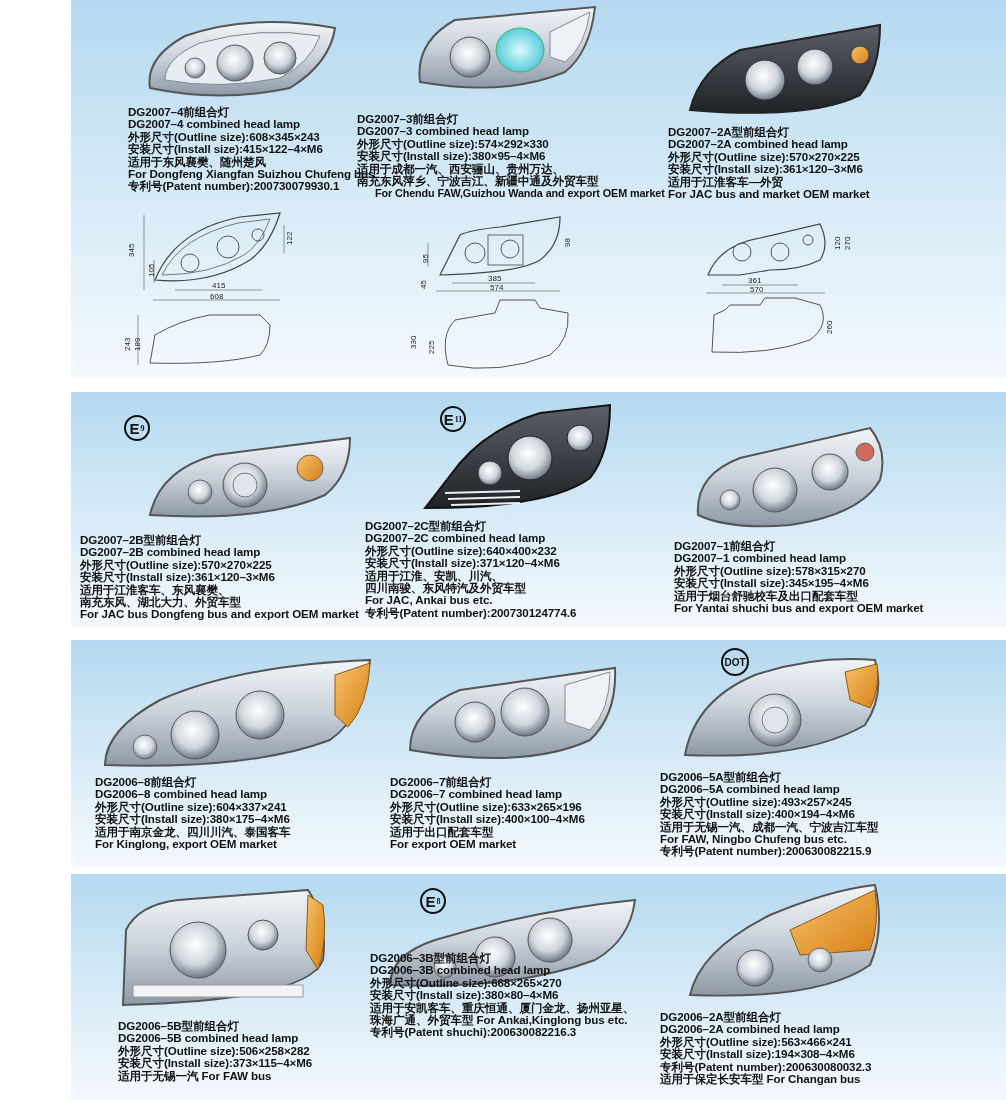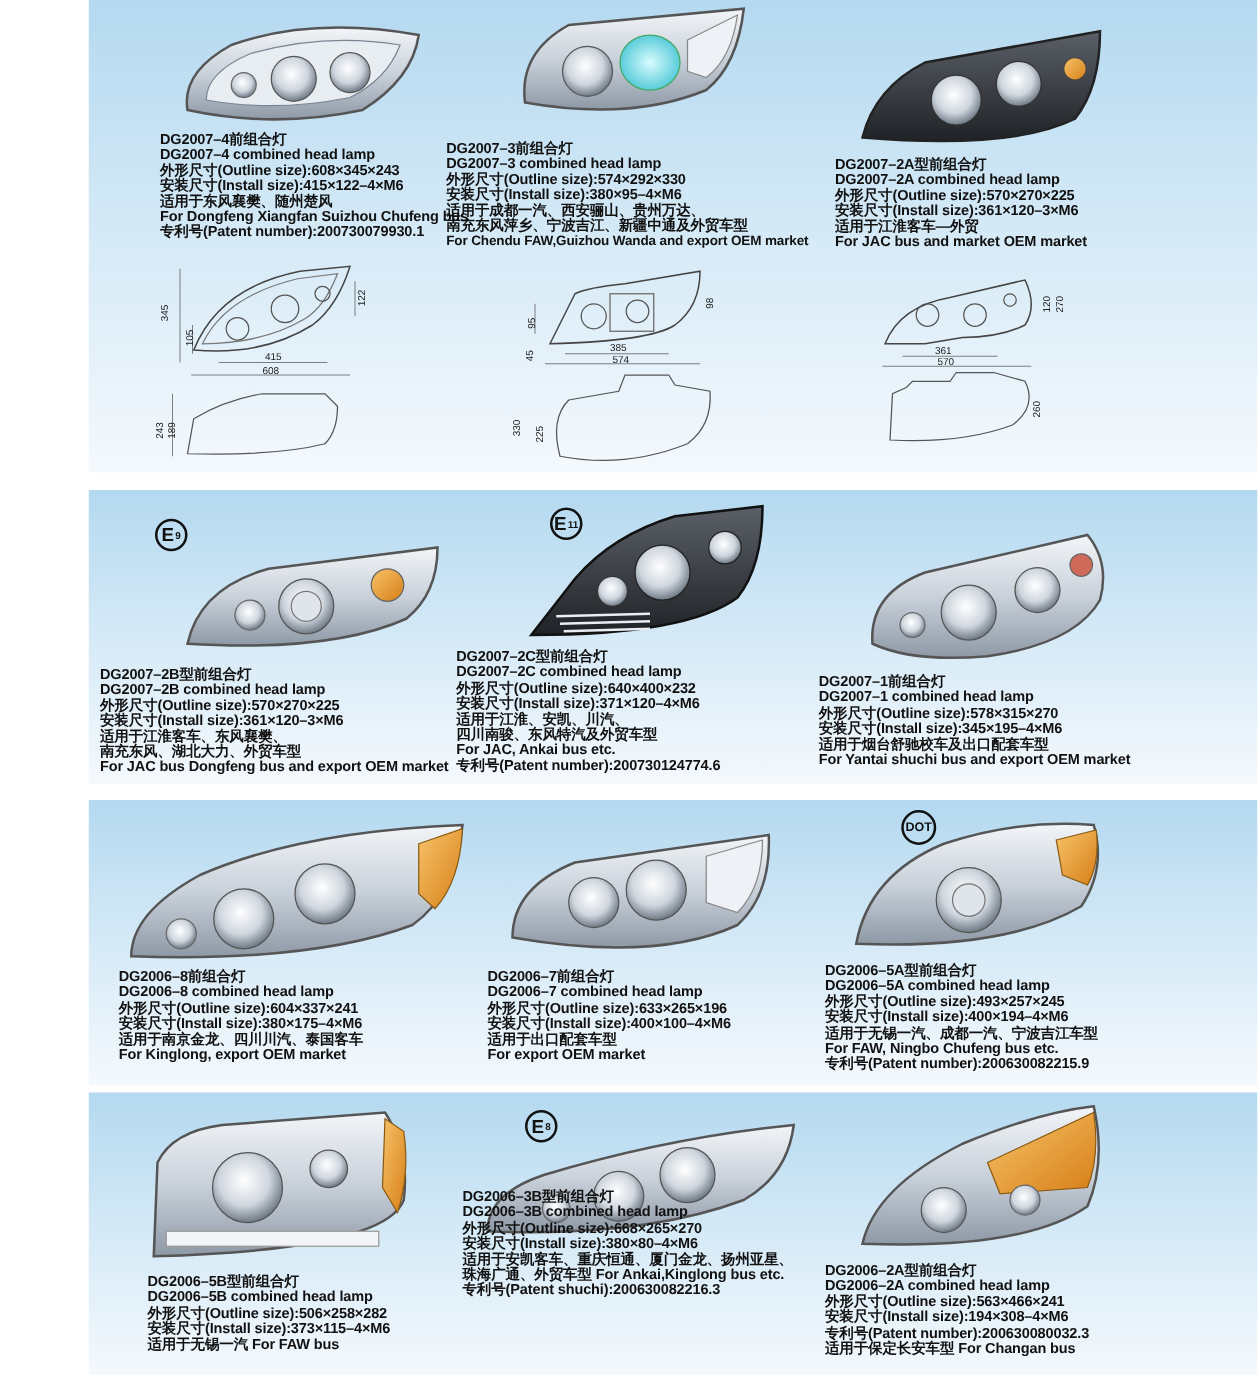--- a/index.html
+++ b/index.html
@@ -5,24 +5,24 @@
   html,body{margin:0;padding:0;background:#ffffff;}
   body{width:1006px;height:1100px;position:relative;overflow:hidden;font-family:"Liberation Sans","DejaVu Sans",sans-serif;color:#111;}
   .panel{position:absolute;left:71px;width:935px;background:linear-gradient(to bottom,#b4d9f0 0%,#d2e8f6 45%,#f4f9fd 100%);}
   #p1{top:0;height:378px;}
   #p2{top:392px;height:235px;}
   #p3{top:640px;height:228px;}
   #p4{top:874px;height:226px;}
   .item{position:absolute;font-weight:bold;}
   .spec{font-size:11.6px;line-height:12.4px;white-space:nowrap;letter-spacing:-0.1px;}
   .spec div{margin:0;}
-  .spec .small{font-size:10.8px;}
+  .spec .small{font-size:10.8px;margin-left:18px;}
   .lamp{position:absolute;}
   .badge{position:absolute;width:26px;height:26px;border:2px solid #111;border-radius:50%;box-sizing:border-box;display:flex;align-items:center;justify-content:center;font-weight:bold;font-size:15px;background:transparent;}
-  .badge sup{font-size:8px;margin-left:1px;}
+  .badge sup{font-size:8px;margin-left:1px;font-family:Liberation Serif, serif;}
   .badge.dot{font-size:10px;width:28px;height:28px;margin-left:13px;}
   .drawing{position:absolute;}
   .dim{font-size:8px;fill:#222;font-family:"Liberation Sans",sans-serif;}
 </style>
 </head>
 <body>
 
 <svg width="0" height="0" style="position:absolute">
   <defs>
     <linearGradient id="chrome" x1="0" y1="0" x2="0" y2="1">
@@ -201,21 +201,21 @@
   <div>专利号(Patent number):200730124774.6</div>
 </div>
 
 <svg class="lamp" style="left:690px;top:420px" width="200" height="115" viewBox="0 0 200 115">
   <path d="M8,95 Q5,55 50,38 L180,8 Q198,30 190,60 Q170,95 100,105 Q40,110 8,95 Z" fill="url(#chrome)" stroke="#555" stroke-width="2"></path>
   <circle cx="85" cy="70" r="22" fill="url(#lens)" stroke="#555"></circle>
   <circle cx="140" cy="52" r="18" fill="url(#lens)" stroke="#555"></circle>
   <circle cx="175" cy="32" r="9" fill="#cf6a5b" stroke="#666"></circle>
   <circle cx="40" cy="80" r="10" fill="url(#lens)" stroke="#666"></circle>
 </svg>
-<div class="item spec" style="left:655px;top:540px;width:270px">
+<div class="item spec" style="left:674px;top:540px;width:270px">
   <div>DG2007–1前组合灯</div>
   <div>DG2007–1 combined head lamp</div>
   <div>外形尺寸(Outline size):578×315×270</div>
   <div>安装尺寸(Install size):345×195–4×M6</div>
   <div>适用于烟台舒驰校车及出口配套车型</div>
   <div>For  Yantai shuchi bus and export OEM market</div>
 </div>
 
 <div class="panel" id="p3"></div>
 

